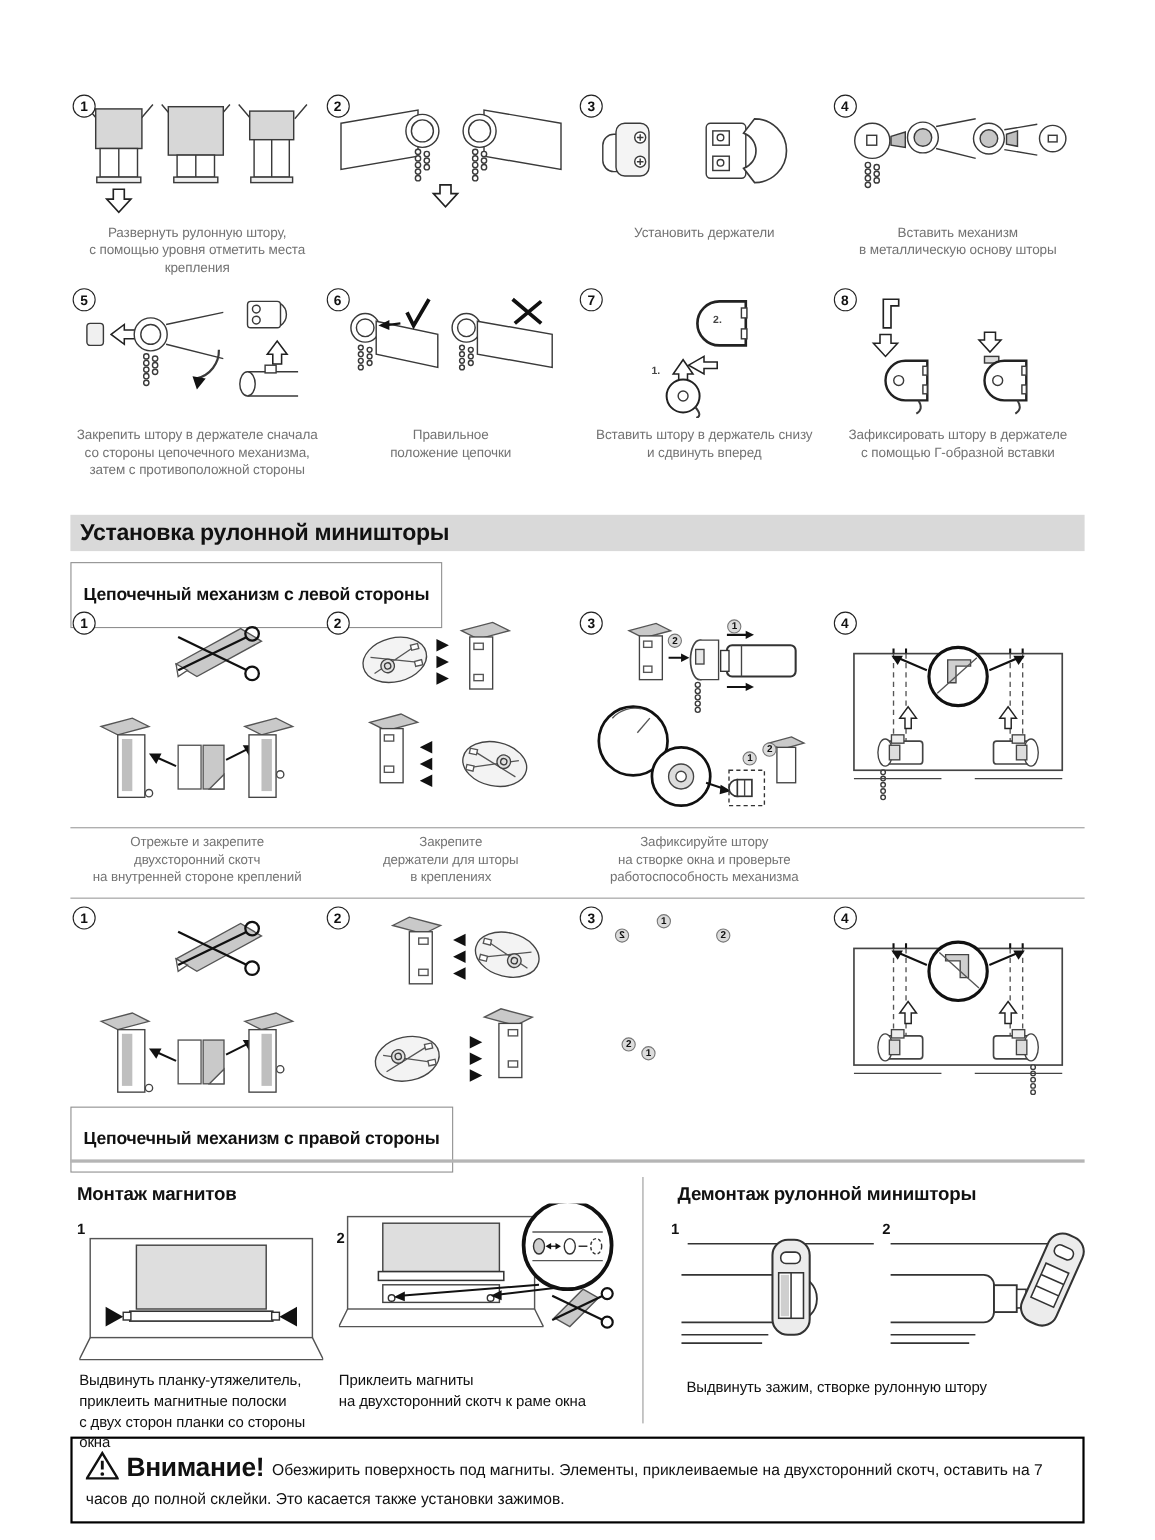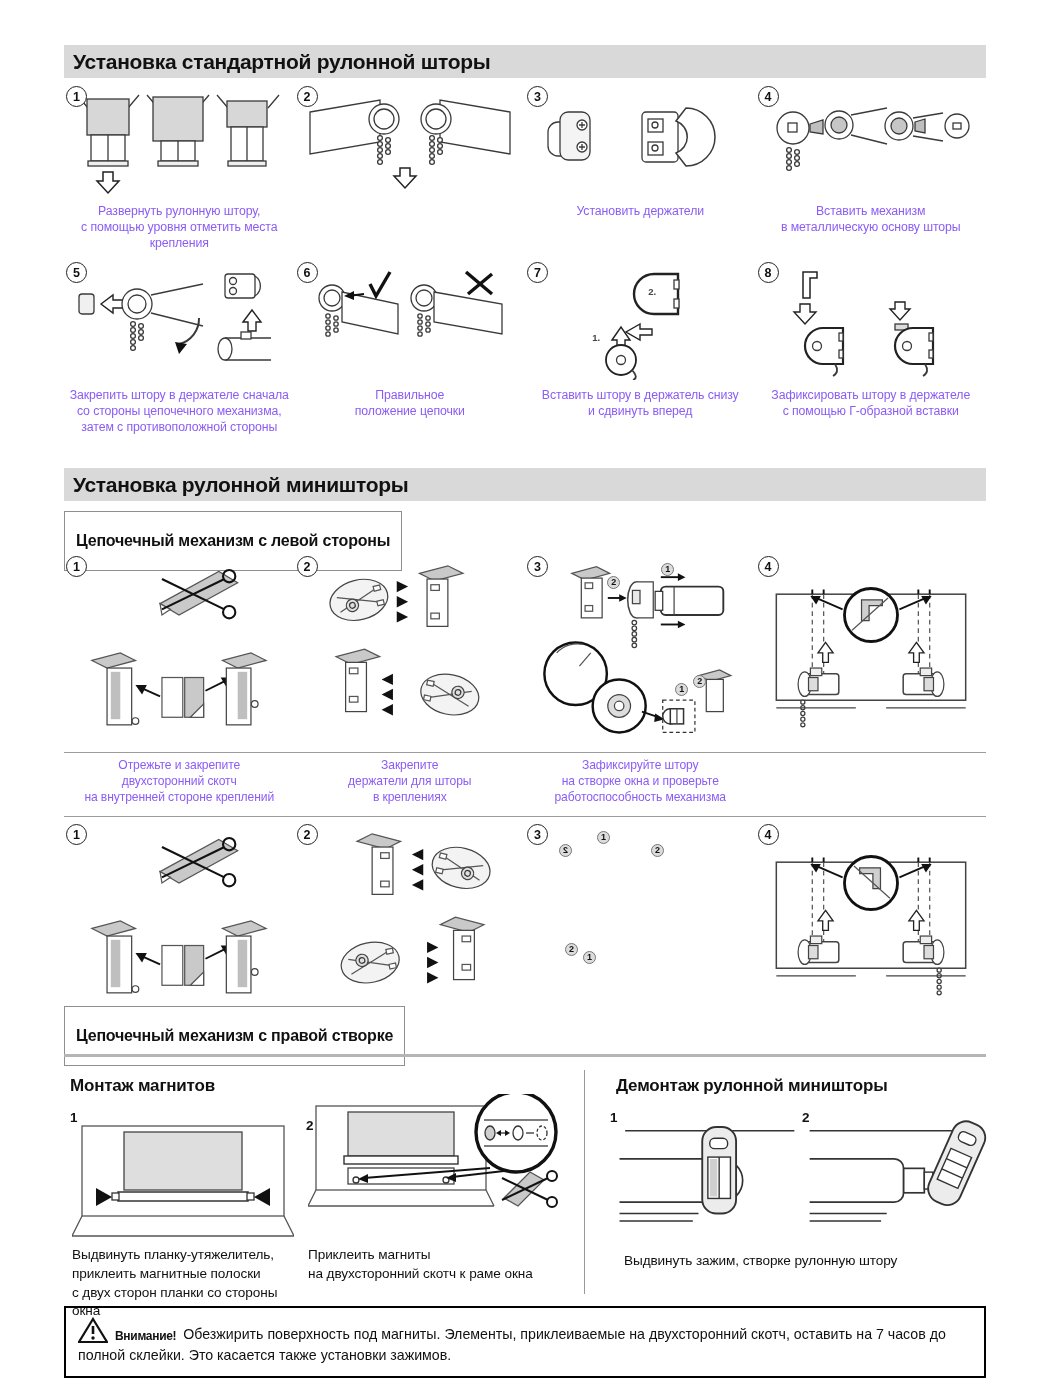--- a/index.html
+++ b/index.html
@@ -4,45 +4,44 @@
 <style>
   *{margin:0;padding:0;box-sizing:border-box}
   html,body{background:#fff}
   body{width:1050px;height:1400px;position:relative;font-family:"Liberation Sans","DejaVu Sans",sans-serif;color:#111;overflow:hidden}
   .content{position:absolute;left:64px;top:0;width:922px;height:1400px}
   .bar{position:absolute;left:0;width:922px;height:33px;background:#d9d9d9;font-size:21px;font-weight:bold;line-height:33px;padding-left:9px;letter-spacing:-0.3px}
   .grid4{position:absolute;left:0;width:922px;display:grid;grid-template-columns:repeat(4,1fr)}
   .cell{position:relative;display:flex;flex-direction:column;align-items:center}
   .snum{position:absolute;left:2px;top:0;width:21px;height:21px;border:1.6px solid #222;border-radius:50%;background:#fff;font-size:12.5px;font-weight:bold;display:flex;align-items:center;justify-content:center;z-index:2}
   .fig{position:relative;margin-top:6px;display:inline-block}
-  .cap{margin-top:7px;font-size:12.3px;line-height:1.32;text-align:center;white-space:pre-line;color:#8b5cf6;letter-spacing:-0.1px}
+  .cap{margin-top:7px;font-size:12.3px;line-height:1.32;text-align:center;white-space:pre-line;color:#737373;letter-spacing:-0.1px}
   .rule{position:absolute;left:0;width:922px;height:1px;background:#9c9c9c}
   .boxlabel{position:absolute;left:0;border:1px solid #8f8f8f;background:#fff;font-size:16px;font-weight:bold;padding:20px 11px;letter-spacing:-0.2px}
   .capgrid{position:absolute;left:0;width:922px;display:grid;grid-template-columns:repeat(4,1fr);align-items:start}
   .capgrid .cap{margin-top:0;font-size:12.1px}
   .divider{position:absolute;left:0;width:922px;height:3px;background:#b5b5b5}
   .vline{position:absolute;width:1px;background:#999}
   .bhead{position:absolute;font-size:17px;font-weight:bold;letter-spacing:-0.2px}
   .bfig{position:absolute}
   .pnum{position:absolute;font-weight:bold;font-size:13.5px}
   .bcap{position:absolute;font-size:13.6px;line-height:1.38;white-space:pre-line;letter-spacing:-0.1px}
   .warn{position:absolute;left:0;width:922px;border:2px solid #000;padding:9px 12px;font-size:14.2px;line-height:1.5}
-  .warn .wt{font-size:12px;font-weight:bold;margin:0 7px 0 7px;letter-spacing:-0.3px;vertical-align:-1px}
+  .warn .wt{font-size:24px;font-weight:bold;margin:0 7px 0 7px;letter-spacing:-0.3px;vertical-align:-1px}
   .wicon{display:inline-block;vertical-align:-5px}
   .badge{position:absolute;width:13px;height:13px;border-radius:50%;background:#dcdcdc;border:1px solid #777;font-size:9px;font-weight:bold;display:flex;align-items:center;justify-content:center;z-index:3;line-height:1}
   .flabel{position:absolute;font-size:9.5px;font-weight:bold;color:#444;z-index:3}
   .flip{transform:scaleX(-1)}
   svg{display:block}
 </style>
 </head>
 <body>
 
 <div class="content">
 
-  <div class="bar" style="top:45px">Установка стандартной рулонной шторы</div>
 
   <div class="grid4" style="top:86px">
 
     <div class="cell">
       <div class="snum">1</div>
       <div class="fig">
         <svg width="208" height="104" viewBox="0 0 208 104">
           <g stroke="#3a3a3a" stroke-width="1.3" fill="none">
             <path d="M2 3 l11 13 M64 3 l-11 13"></path>
             <rect x="12" y="7" width="42" height="36" fill="#d7d7d7"></rect>
@@ -586,21 +585,21 @@
             <ellipse cx="176" cy="129" rx="7" ry="13" fill="#fff" stroke="#444"></ellipse>
             <rect x="158" y="112" width="12" height="8" fill="#eee" stroke="#444"></rect>
             <rect x="162" y="122" width="10" height="14" fill="#ddd" stroke="#444"></rect>
             <path d="M6 154 h84 M122 154 h84" stroke="#444"></path>
           </g>
         </svg>
         </div>
     </div>
   </div>
 
-  <div class="boxlabel" style="top:1006px">Цепочечный механизм с правой створке</div>
+  <div class="boxlabel" style="top:1006px">Цепочечный механизм с правой стороны</div>
 
   <div class="divider" style="top:1054px"></div>
   <div class="vline" style="left:520px;top:1070px;height:224px"></div>
 
   <div class="bhead" style="left:6px;top:1076px">Монтаж магнитов</div>
 
   <div class="bfig" style="left:8px;top:1122px">
     <span class="pnum" style="left:-2px;top:-12px">1</span>
     <svg width="222" height="118" viewBox="0 0 222 118">
       <g stroke="#555" stroke-width="1.3" fill="none">

